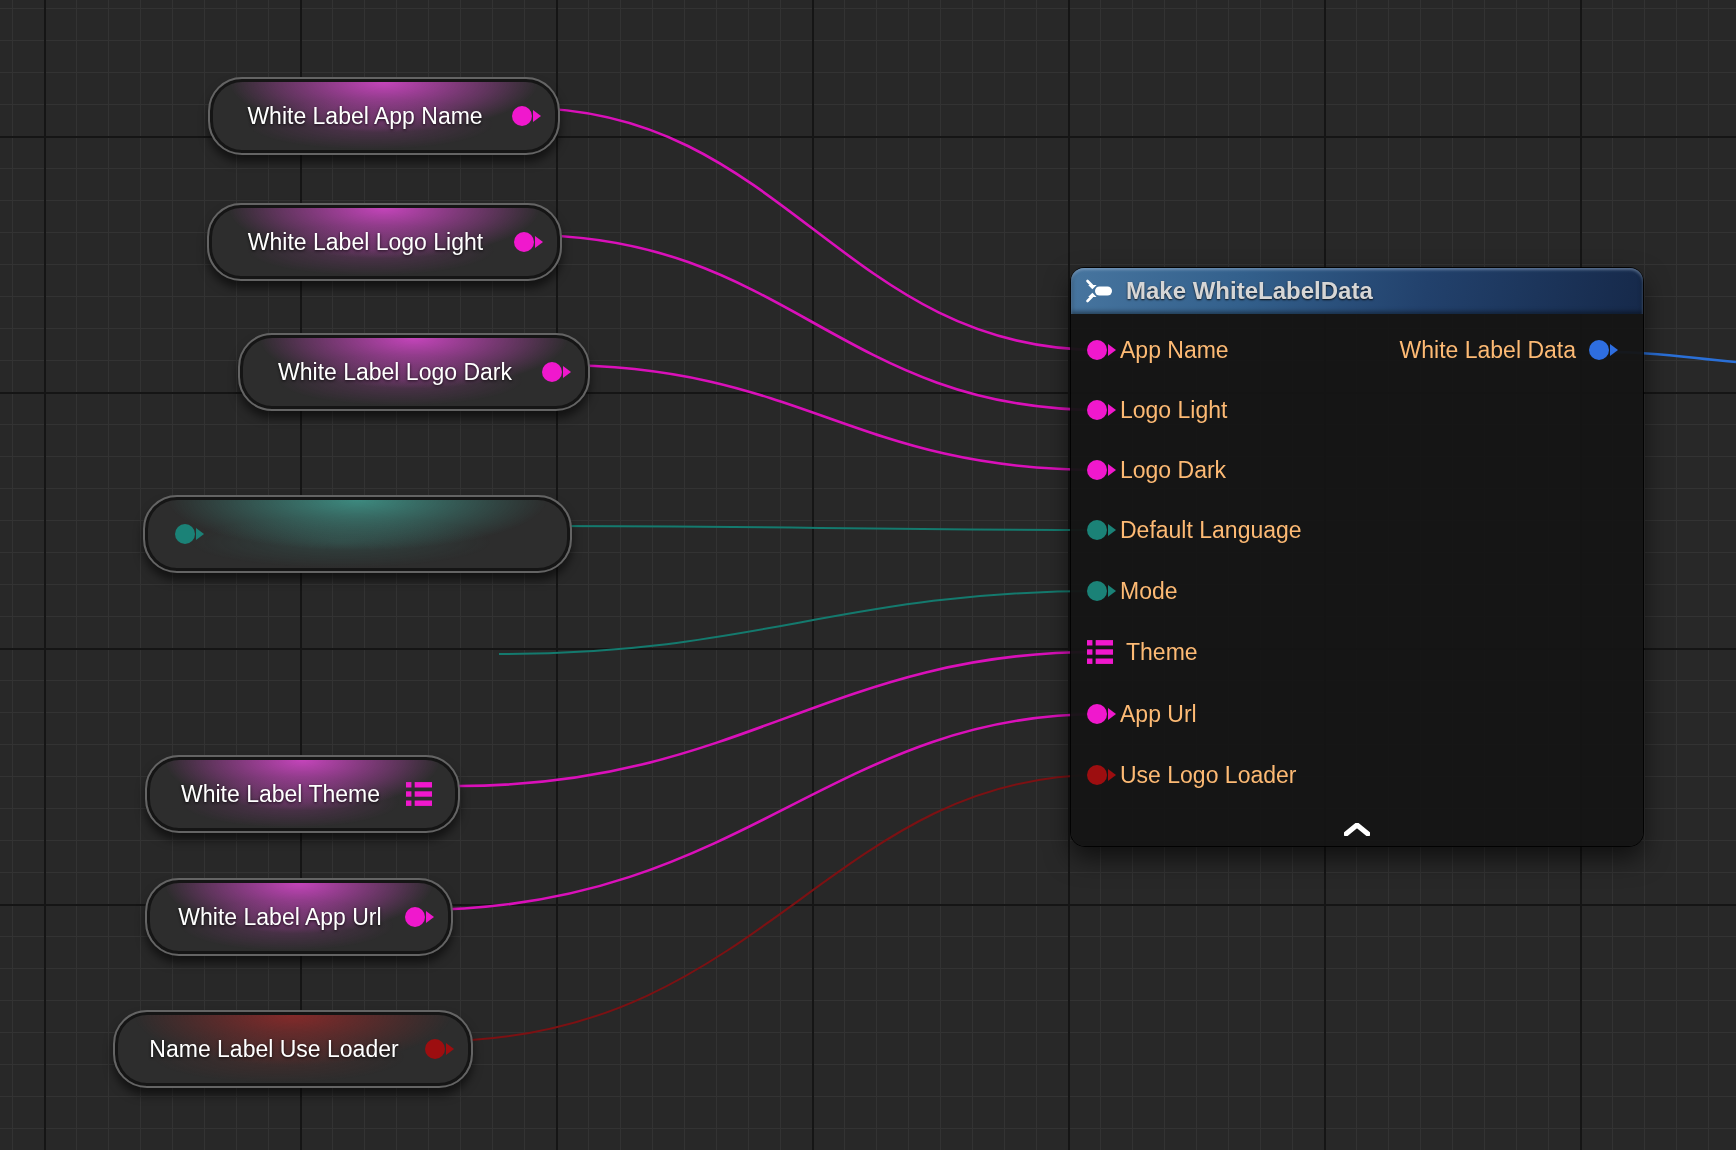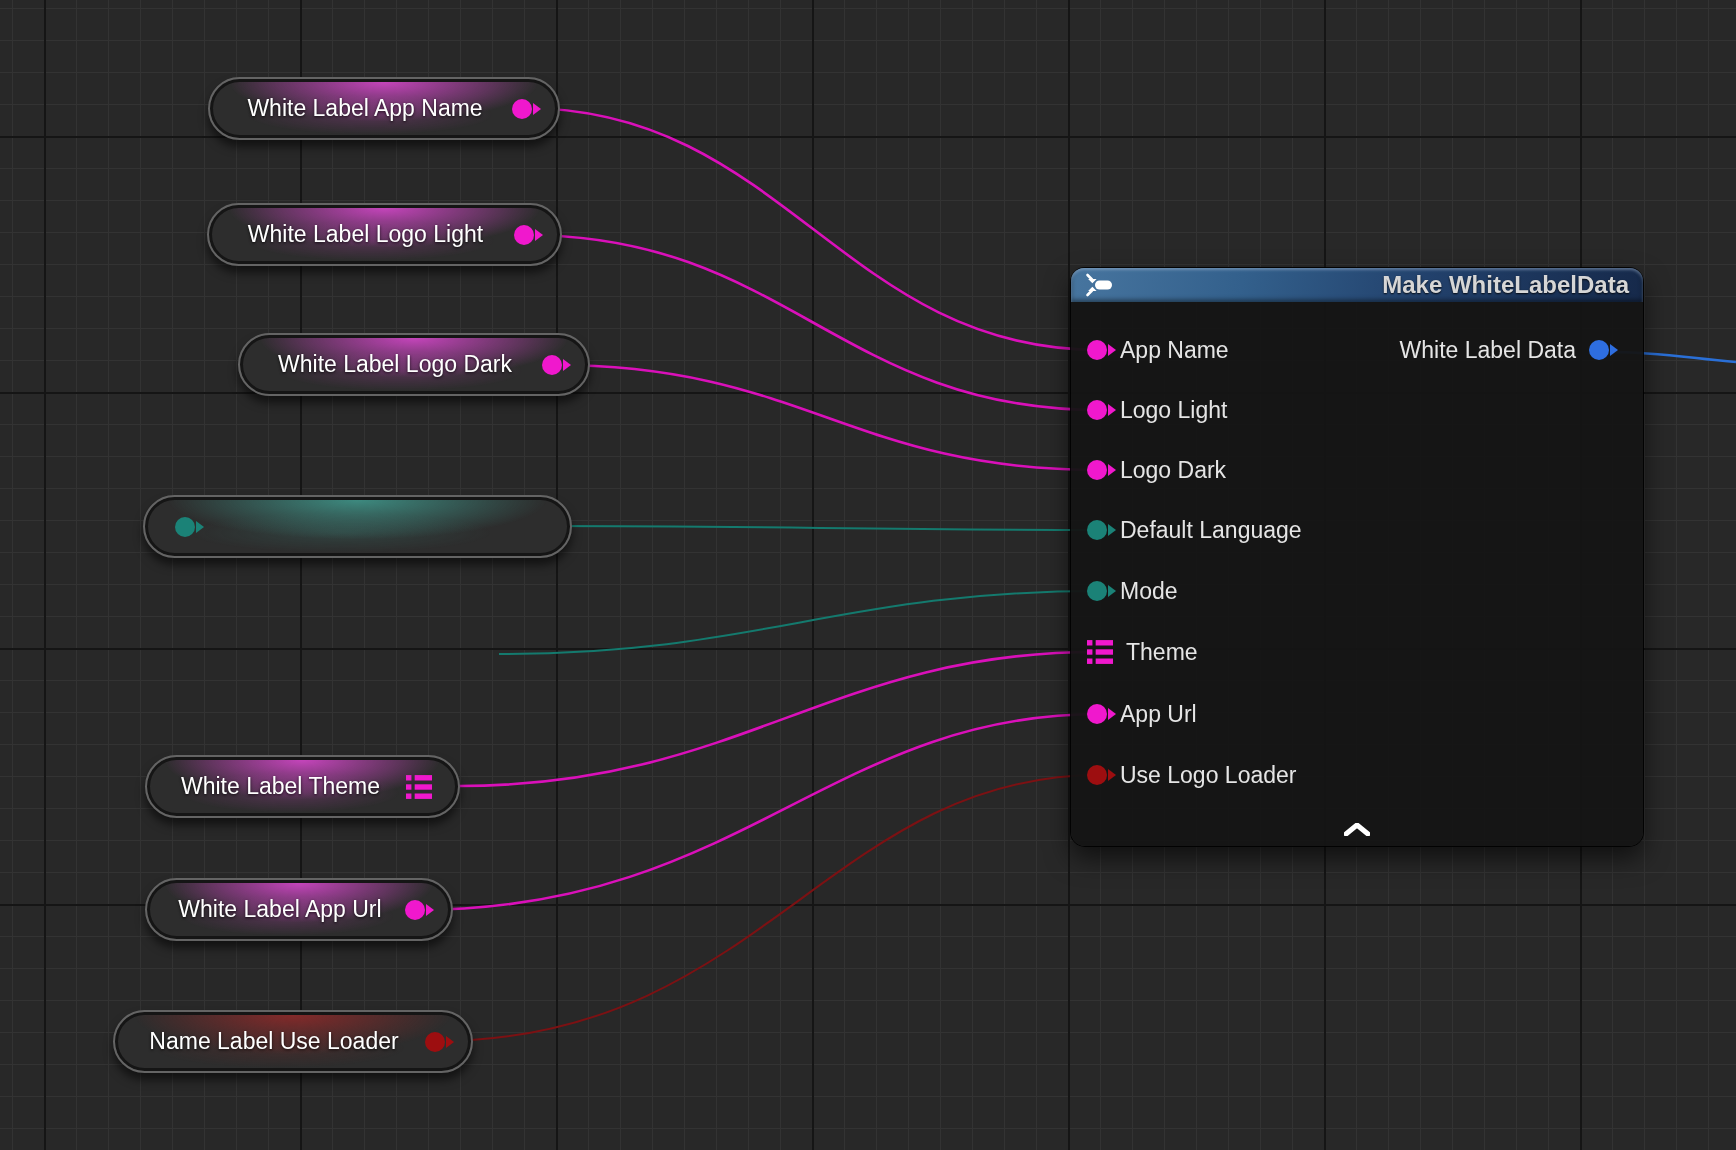--- a/index.html
+++ b/index.html
@@ -16,21 +16,21 @@
   }
   .wires{position:absolute;inset:0;width:100%;height:100%;}
   .wire{fill:none;}
   .wire.magenta{stroke:#da10ba;stroke-width:2.6px;}
   .wire.teal{stroke:#147a6e;stroke-width:2px;}
   .wire.red{stroke:#7c1113;stroke-width:2px;}
   .wire.blue{stroke:#2a6fd6;stroke-width:2.6px;}
 
   
   .pill{
-    position:absolute;box-sizing:border-box;height:63px;
+    position:absolute;box-sizing:border-box;height:78px;
     display:flex;align-items:center;gap:22px;
     padding:0 26px 0 30px;
     border-radius:34px;background:#2d2d2d;
     border:2px solid #646464;
     box-shadow:inset 0 0 0 3px #151515, 0 7px 10px rgba(0,0,0,.55);
   }
   .pill::before{
     content:"";position:absolute;inset:3px;border-radius:30px;pointer-events:none;
   }
   .pill.glow-magenta::before{background:
@@ -60,31 +60,31 @@
   .pin-blue{background:#2e6ee0;color:#2e6ee0;}
   .struct-pin{flex:0 0 auto;width:26px;height:26px;display:inline-flex;}
 
   
   .make-node{
     position:absolute;left:1071px;top:268px;width:572px;height:578px;
     border-radius:14px;background:rgba(21,21,21,.96);
     box-shadow:0 0 0 1px rgba(0,0,0,.9), 0 12px 26px rgba(0,0,0,.6);
   }
   .node-header{
-    position:absolute;top:0;left:0;right:0;height:34px;box-sizing:border-box;
+    position:absolute;top:0;left:0;right:0;height:46px;box-sizing:border-box;
     border-radius:13px 13px 0 0;
     background:linear-gradient(100deg,#47759f 0%,#33608c 30%,#22416c 62%,#16294a 100%);
     box-shadow:inset 0 2px 3px rgba(190,215,245,.40), inset 0 -2px 5px rgba(0,0,0,.5);
-    display:flex;align-items:center;gap:11px;padding:0 14px;justify-content:space-between;
+    display:flex;align-items:center;gap:11px;padding:0 14px;
   }
   .make-icon{width:30px;height:28px;display:inline-flex;}
   .node-title{font-size:24px;font-weight:bold;color:#d6d6d6;text-shadow:0 1px 2px rgba(0,0,0,.85);white-space:nowrap;}
   .in-row{position:absolute;left:16px;height:28px;display:flex;align-items:center;gap:13px;}
   .out-row{position:absolute;right:34px;top:68px;height:28px;display:flex;align-items:center;gap:13px;}
-  .pin-label{color:#e5e5e5;font-size:23px;white-space:nowrap;}
+  .pin-label{color:#fdba74;font-size:23px;white-space:nowrap;}
   .chevron-btn{position:absolute;left:50%;bottom:7px;transform:translateX(-50%);
     width:34px;height:20px;display:flex;align-items:center;justify-content:center;cursor:pointer;}
 </style>
 </head>
 <body>
 
 <div class="canvas">
 
   <svg class="wires" viewBox="0 0 1736 1150">
     <path class="wire magenta" d="M524 108 C784 108, 843 350, 1100 350"></path>

